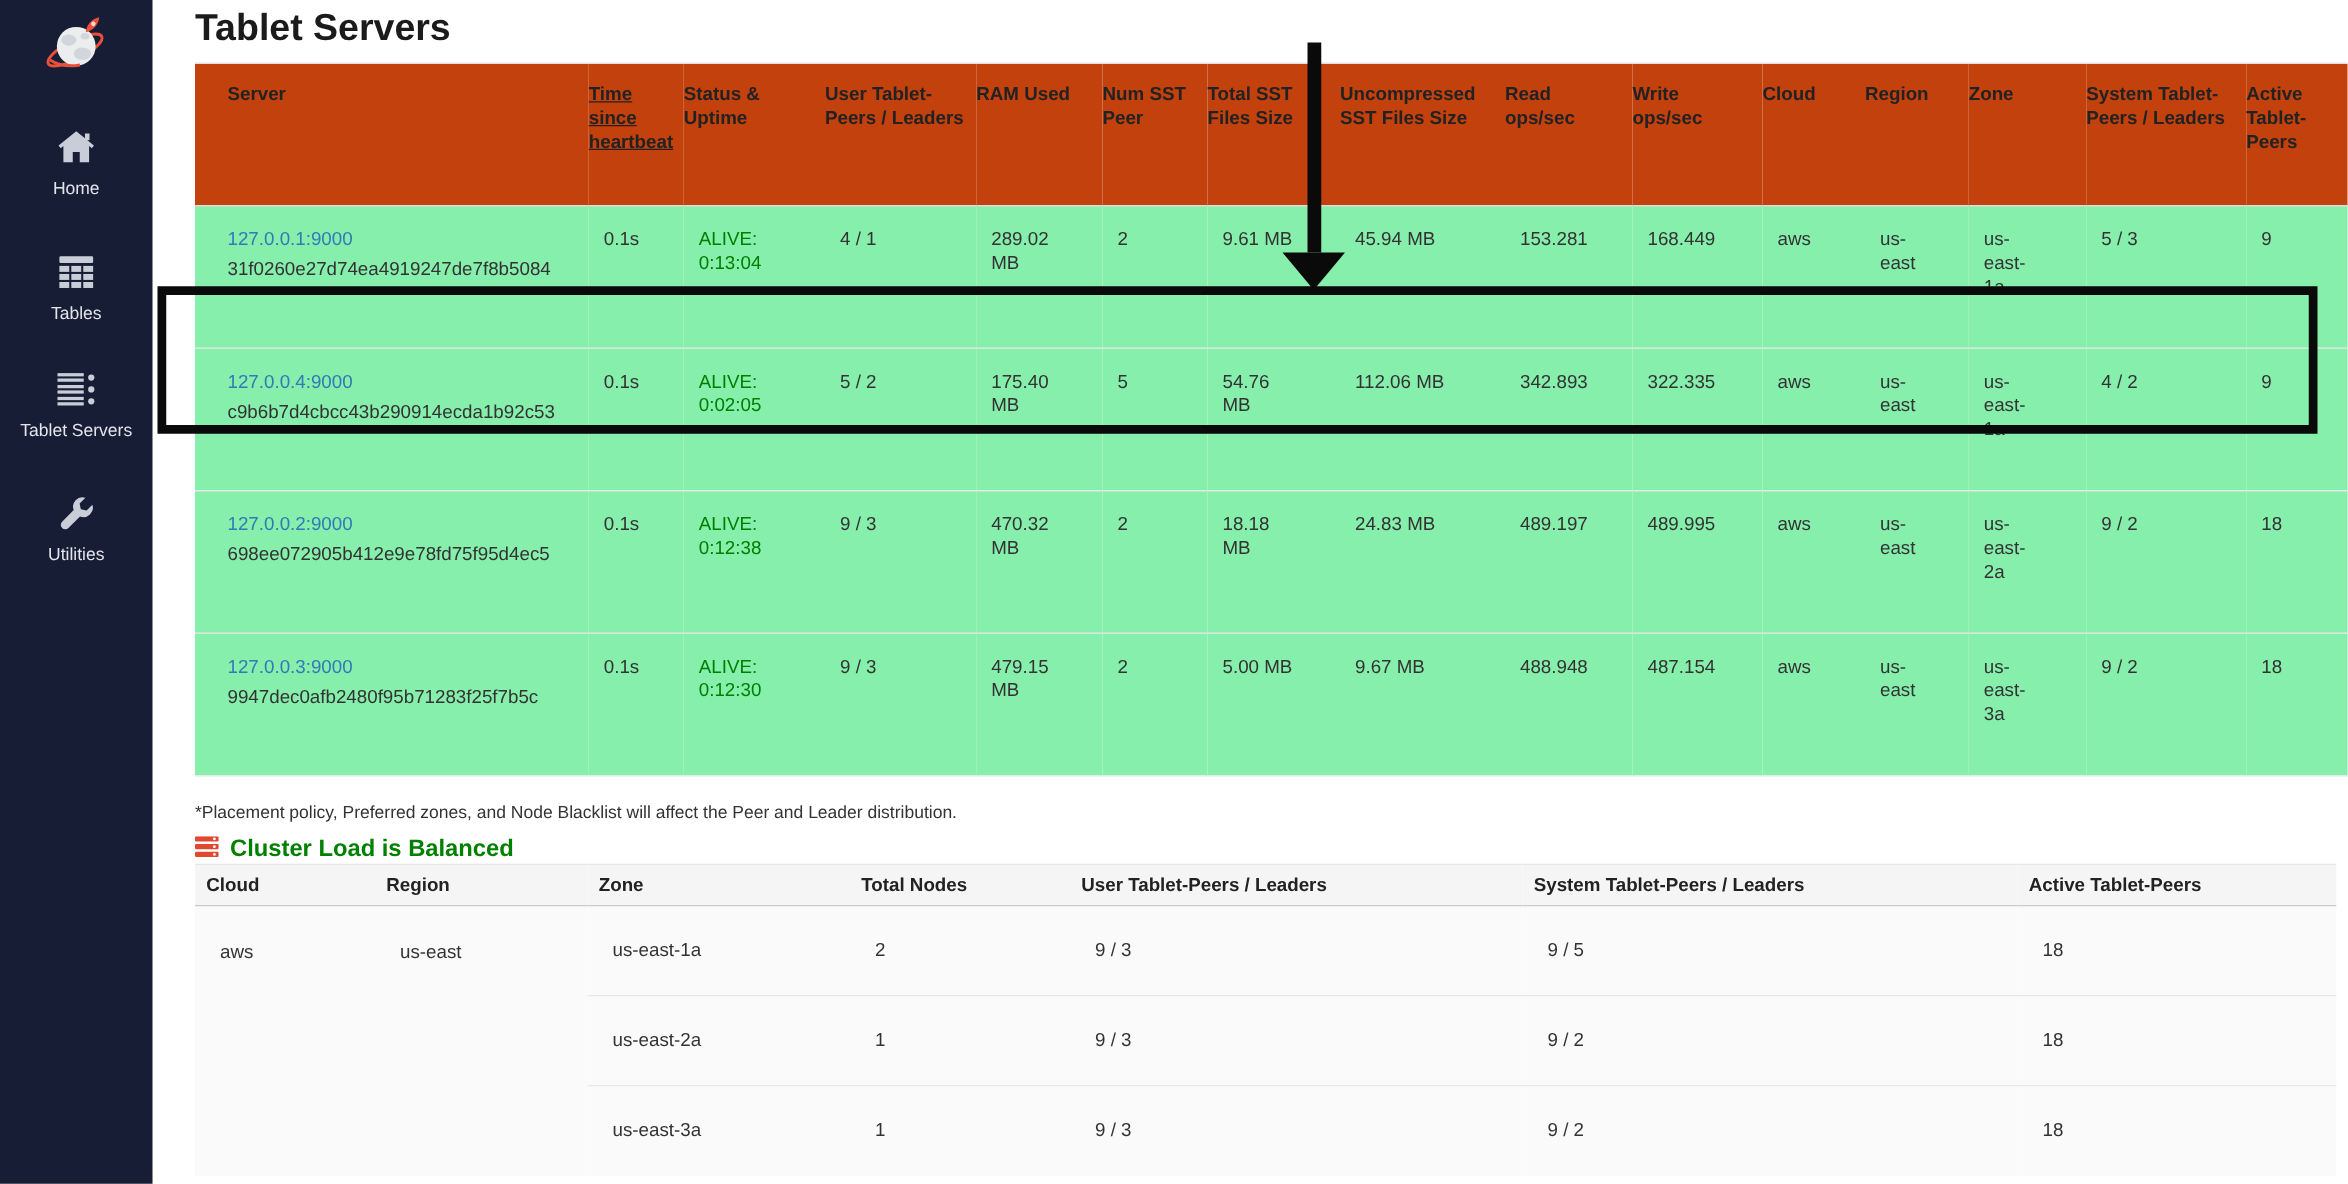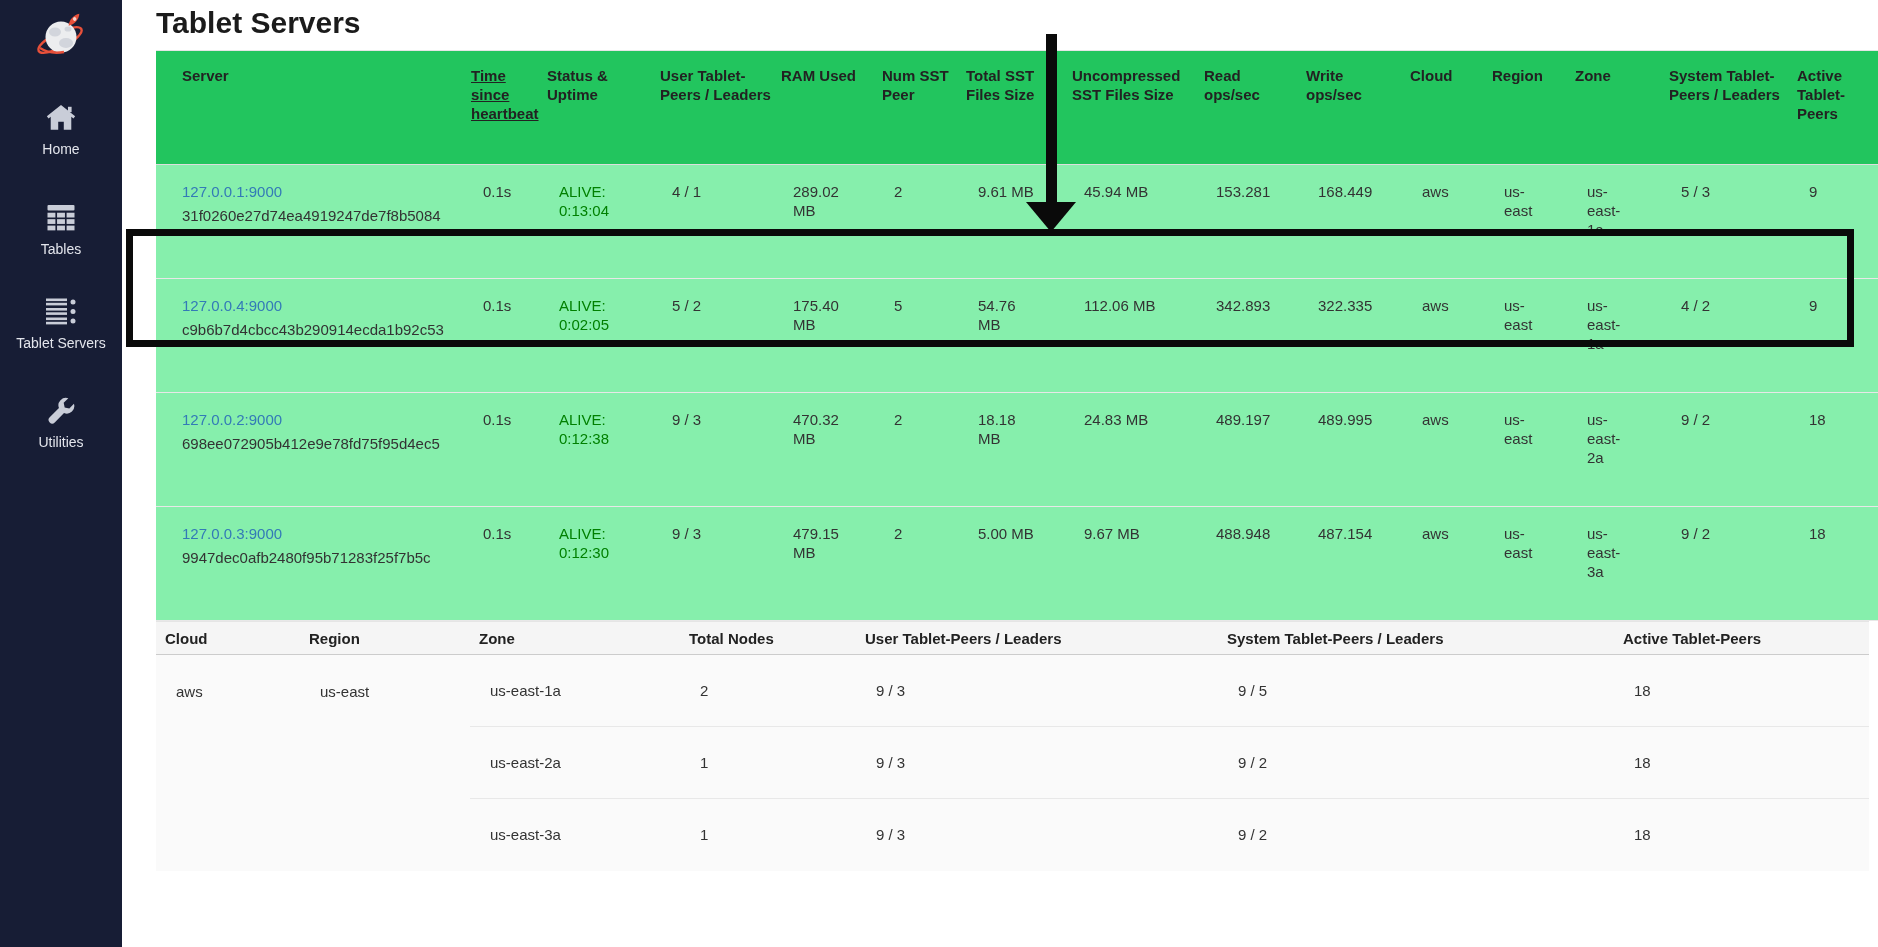--- a/index.html
+++ b/index.html
@@ -17,21 +17,21 @@
   .ni-home { top: 104px; } .ni-tables { top: 204px; }
   .ni-ts { top: 297px; } .ni-util { top: 396px; }
 
   
   .main { margin-left: 122px; padding: 4px 0 0 34px; }
   h1.page-title { font-size: 30px; font-weight: bold; color: #1b1b1b; line-height: 38px; }
   h2.section-title { font-size: 24px; font-weight: bold; color: #1b1b1b; margin: 16px 0 12px; }
 
   table { border-collapse: collapse; table-layout: fixed; }
   #t1 { width: 1726px; margin-top: 8px; }
-  #t1 th { background: #22c55e; font-size: 15px; font-weight: bold; color: #222;
+  #t1 th { background: #c2410c; font-size: 15px; font-weight: bold; color: #222;
     text-align: left; vertical-align: top; padding: 15px 8px 12px 0;
     border-top: 1px solid #e5e5e5; border-bottom: 1px solid #dddddd; line-height: 19px; }
   #t1 td { background: #86efac; font-size: 15px; text-align: left; vertical-align: top;
     padding: 17px 8px 8px 12px; line-height: 19px; }
   #t1 tr { height: 114px; }
   #t1 th:first-child, #t1 td:first-child { padding-left: 26px; }
   #t1 tbody tr + tr td { border-top: 1px solid #e8e8e8; }
   #t1 tbody tr:last-child td { border-bottom: 1px solid #e8e8e8; }
 
   .srv-link { color: #337ab7; text-decoration: none; cursor: pointer; }
@@ -258,21 +258,35 @@
         <td>487.154</td>
         <td>aws</td>
         <td><span class="wv48">us-east</span></td>
         <td><span class="wv48">us-east-3a</span></td>
         <td>9 / 2</td>
         <td>18</td>
       </tr>
     </tbody>
   </table>
 
-
+  <div class="footnote">*Placement policy, Preferred zones, and Node Blacklist will affect the Peer and Leader distribution.</div>
+
+  <div class="cluster-line">
+    <span>
+      <svg width="19" height="17" viewBox="0 0 19 17">
+        <rect x="0" y="0" width="19" height="4.2" rx="1" fill="#e2482f"></rect>
+        <rect x="0" y="6.2" width="19" height="4.2" rx="1" fill="#e2482f"></rect>
+        <rect x="0" y="12.4" width="19" height="4.2" rx="1" fill="#e2482f"></rect>
+        <circle cx="15.5" cy="2.1" r="1.1" fill="#ffffff"></circle>
+        <circle cx="15.5" cy="8.3" r="1.1" fill="#ffffff"></circle>
+        <circle cx="15.5" cy="14.5" r="1.1" fill="#ffffff"></circle>
+      </svg>
+    </span>
+    <span class="cluster-text">Cluster Load is Balanced</span>
+  </div>
 
 
   <table id="t2">
     <colgroup>
       <col style="width:144px">
         <col style="width:170px">
         <col style="width:210px">
         <col style="width:176px">
       <col style="width:362px">
         <col style="width:396px">

